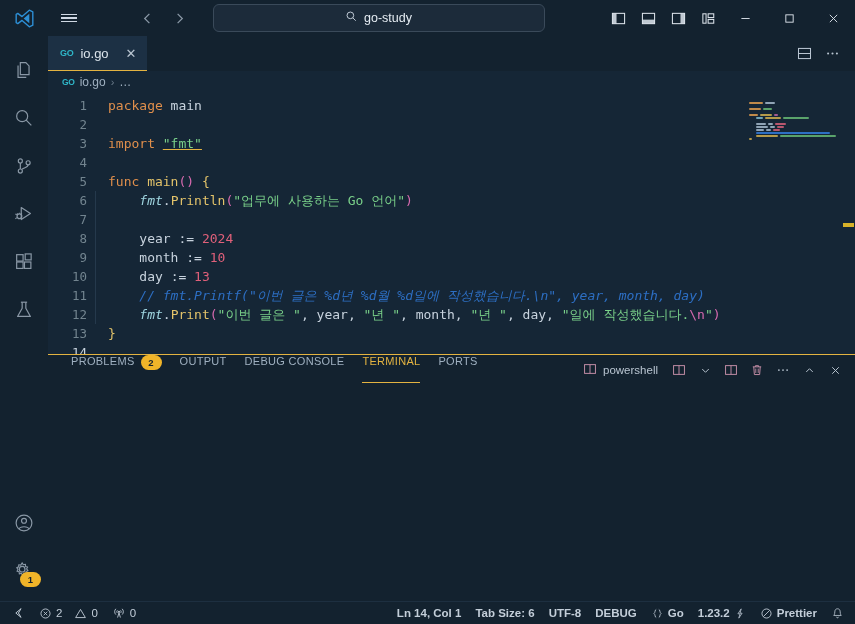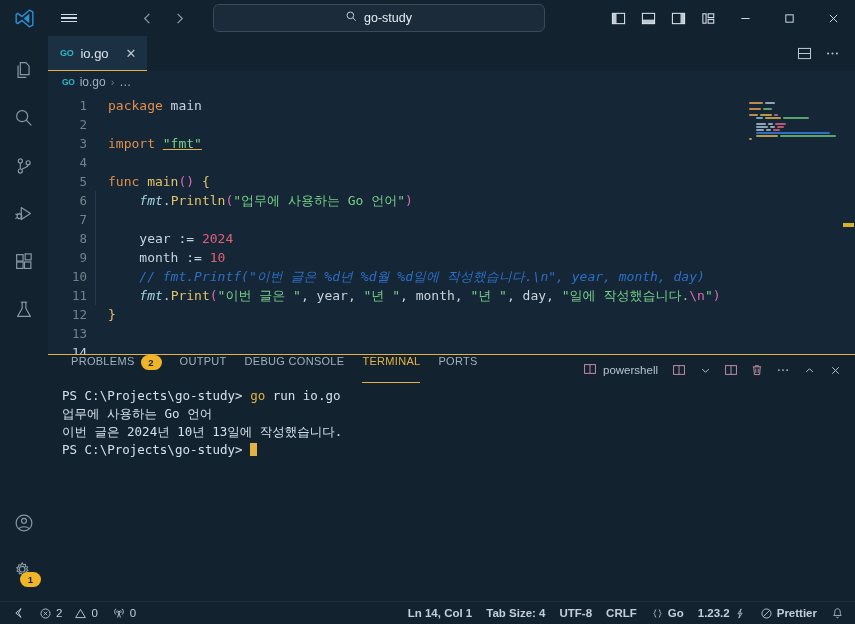--- a/index.html
+++ b/index.html
@@ -318,20 +318,21 @@
           <div class="codelines">
             <div class="cl noguide"><span class="k">package</span><span class="plain"> main</span></div>
             <div class="cl noguide"> </div>
             <div class="cl noguide"><span class="k">import</span><span class="plain"> </span><span class="str uline">"fmt"</span></div>
             <div class="cl noguide"> </div>
             <div class="cl noguide"><span class="k">func</span><span class="fn"> main</span><span class="par">()</span><span class="brace"> {</span></div>
             <div class="cl"><span class="plain">    </span><span class="id">fmt</span><span class="plain">.</span><span class="fn">Println</span><span class="par">(</span><span class="str">"업무에 사용하는 Go 언어"</span><span class="par">)</span></div>
             <div class="cl"> </div>
             <div class="cl"><span class="plain">    </span><span class="plain">year </span><span class="op">:= </span><span class="num">2024</span></div>
             <div class="cl"><span class="plain">    </span><span class="plain">month </span><span class="op">:= </span><span class="num">10</span></div>
+            <div class="cl"><span class="plain">    </span><span class="plain">day </span><span class="op">:= </span><span class="num">13</span></div>
             <div class="cl"><span class="plain">    </span><span class="cmt">// fmt.Printf("이번 글은 %d년 %d월 %d일에 작성했습니다.\n", year, month, day)</span></div>
             <div class="cl"><span class="plain">    </span><span class="id">fmt</span><span class="plain">.</span><span class="fn">Print</span><span class="par">(</span><span class="str">"이번 글은 "</span><span class="plain">, </span><span class="plain">year</span><span class="plain">, </span><span class="str">"년 "</span><span class="plain">, </span><span class="plain">month</span><span class="plain">, </span><span class="str">"년 "</span><span class="plain">, </span><span class="plain">day</span><span class="plain">, </span><span class="str">"일에 작성했습니다.</span><span class="esc">\n</span><span class="str">"</span><span class="par">)</span></div>
             <div class="cl noguide"><span class="brace">}</span></div>
             <div class="cl noguide" style="background:#1d3consulting;"> </div>
           </div>
 
           <div class="minimap">
             <div style="padding-top:10px;">
               <div class="mm-row">
                   <span class="mm-b" style="width:14px;background:#c08a4a;"></span>
@@ -456,26 +457,20 @@
                 </svg>
             </div>
             <div class="pact">
               <svg width="13" height="13" viewBox="0 0 16 16">
                   <path d="M4 4 L12 12 M12 4 L4 12" stroke="#b9c5d1" stroke-width="1.2"></path>
                 </svg>
             </div>
           </div>
         </div>
 
-        <div class="termbody">
-          <div class="tline"><span class="t-ps">PS C:\Projects\go-study&gt; </span><span class="t-cmd">go</span><span class="t-ps"> run io.go</span></div>
-          <div class="tline">업무에 사용하는 Go 언어</div>
-          <div class="tline">이번 글은 2024년 10년 13일에 작성했습니다.</div>
-          <div class="tline"><span class="t-ps">PS C:\Projects\go-study&gt; </span><span class="cursor"></span></div>
-        </div>
       </div>
     </div>
   </div>
 
   <div class="statusbar">
     <div class="sb">
       <span>
         <svg width="14" height="14" viewBox="0 0 16 16">
             <path d="M11.5 3 L5.5 8 L11.5 13 M11.5 3 L8.5 8 L11.5 13" fill="none" stroke="#c3ced9" stroke-width="1.1"></path>
           </svg>
@@ -504,23 +499,23 @@
           <path d="M6.2 5 C5.3 6 5.3 7 6.2 8 M9.8 5 C10.7 6 10.7 7 9.8 8" fill="none" stroke="#c3ced9" stroke-width="1"></path>
           <circle cx="8" cy="6.5" r="1.1" fill="#c3ced9"></circle>
           <path d="M8 7.6 L6.4 13.2 M8 7.6 L9.6 13.2" stroke="#c3ced9" stroke-width="1"></path>
         </svg>
       </span>
       <span>0</span>
     </div>
 
     <div class="sb-right">
       <div class="sb">Ln 14, Col 1</div>
-      <div class="sb">Tab Size: 4</div>
+      <div class="sb">Tab Size: 6</div>
       <div class="sb">UTF-8</div>
-      <div class="sb">CRLF</div>
+      <div class="sb">DEBUG</div>
       <div class="sb">
         <span>
           <svg width="13" height="13" viewBox="0 0 16 16">
               <path d="M6.4 3 C4.8 3 5.4 7 3.6 8 C5.4 9 4.8 13 6.4 13 M9.6 3 C11.2 3 10.6 7 12.4 8 C10.6 9 11.2 13 9.6 13" fill="none" stroke="#c3ced9" stroke-width="1"></path>
             </svg>
         </span>
         <span>Go</span>
       </div>
       <div class="sb">
         <span>1.23.2</span>

